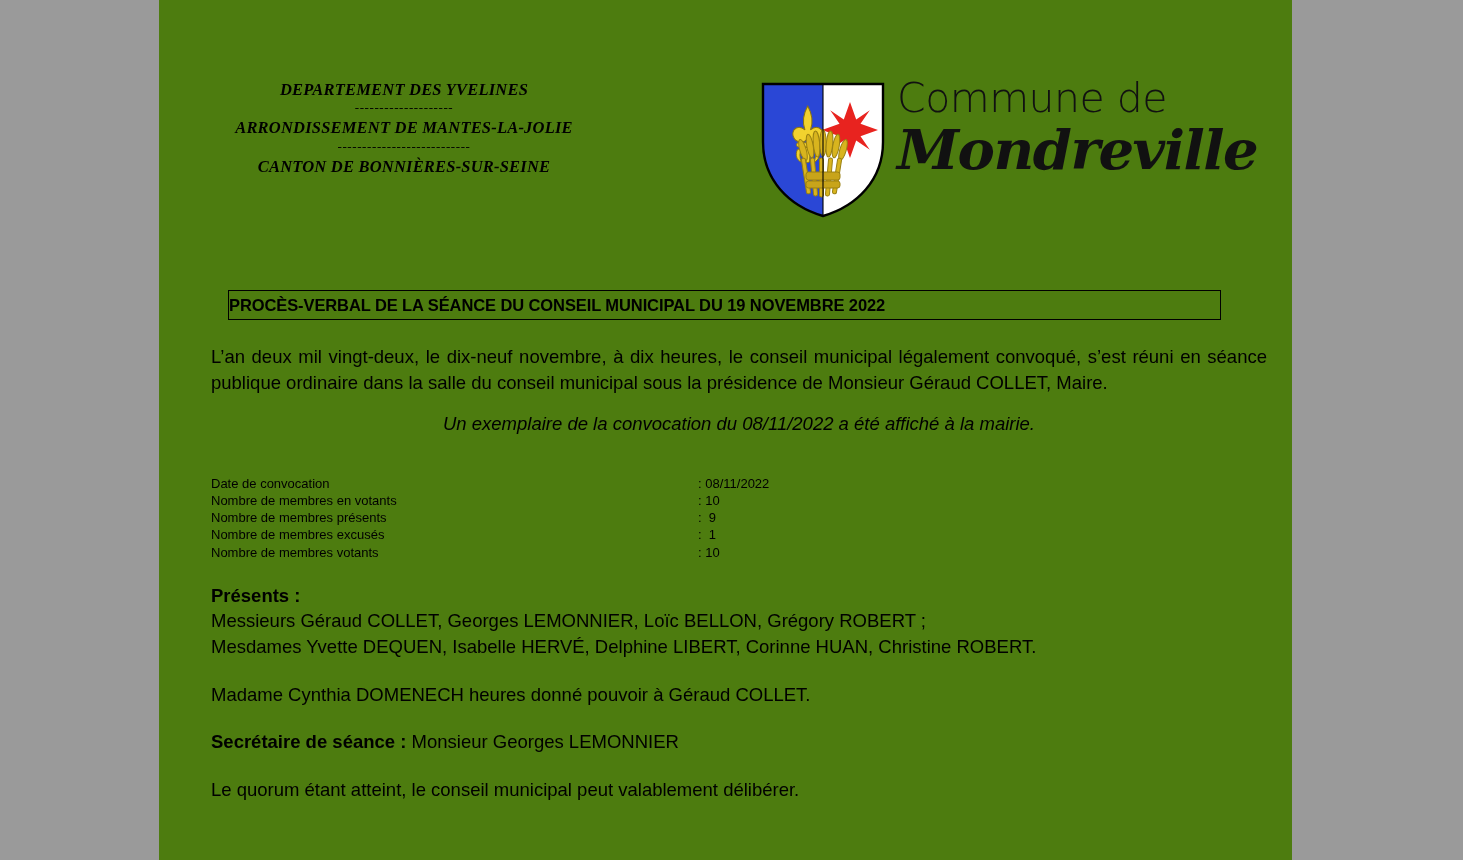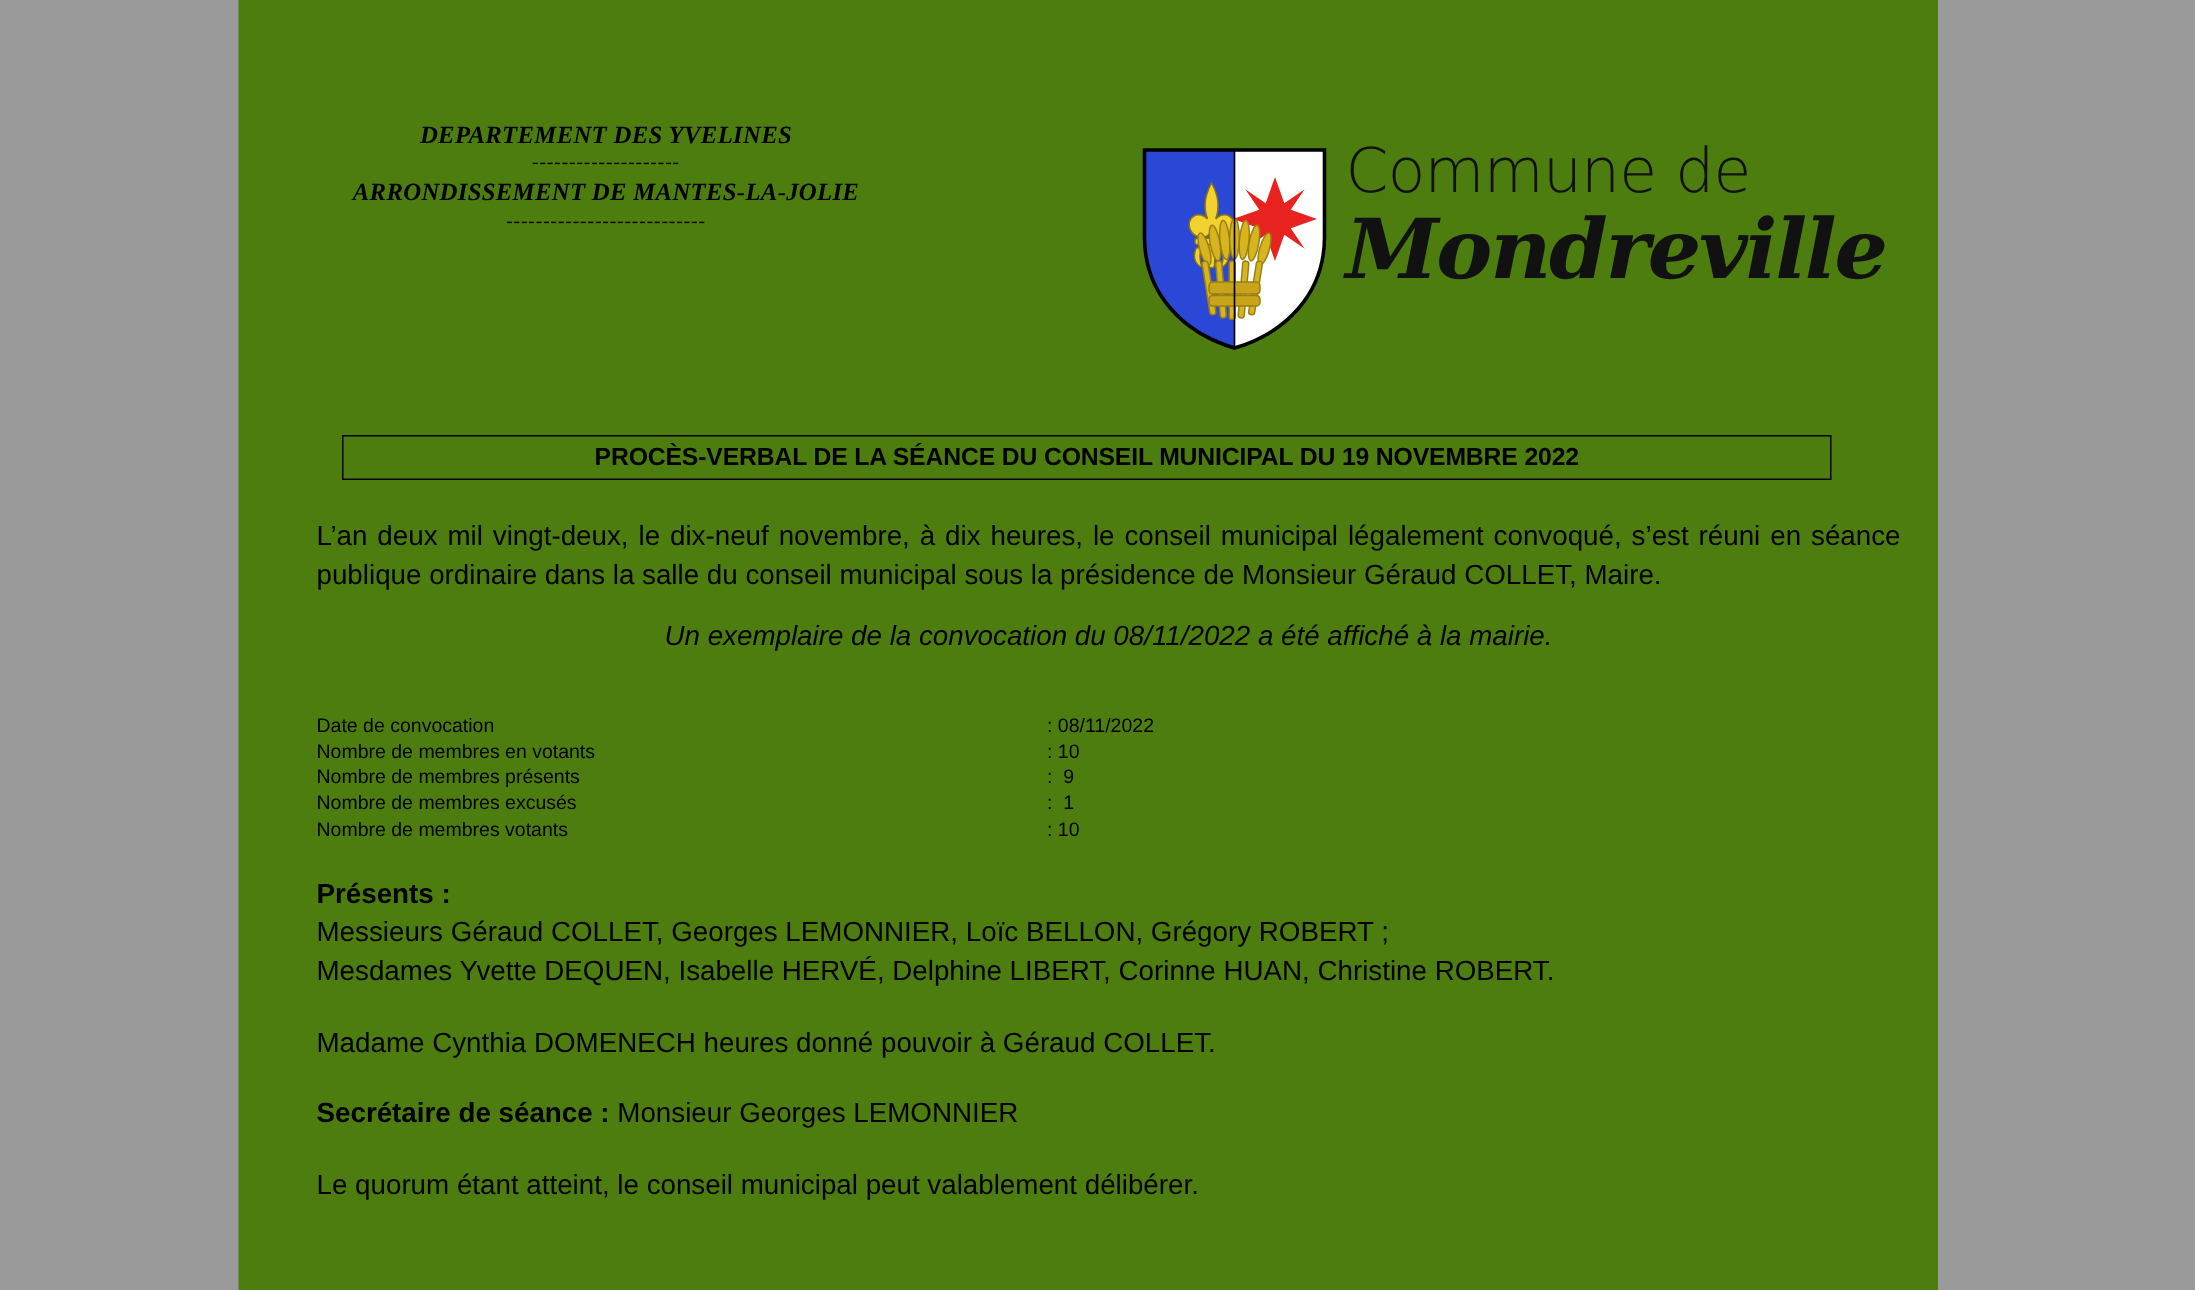--- a/index.html
+++ b/index.html
@@ -54,21 +54,21 @@
     font-weight: normal;
     font-size: 13px;
     line-height: 1.15;
     letter-spacing: 0.6px;
     color: #000;
   }
 
   .logo-block {
     position: absolute;
     left: 600px;
-    top: 16px;
+    top: 0px;
     width: 470px;
     height: 160px;
   }
   .crest {
     position: absolute;
     left: 0px;
     top: 10px;
   }
   .logo-text {
     position: absolute;
@@ -100,21 +100,20 @@
   .title-box {
     position: absolute;
     left: 69px;
     top: 290px;
     width: 993px;
     height: 30px;
     border: 1.6px solid #000;
     box-sizing: border-box;
     display: flex;
     align-items: center;
-    justify-content: center;
   }
   .title-text {
     font-family: "Liberation Sans", sans-serif;
     font-weight: bold;
     font-size: 16.5px;
     color: #000;
     letter-spacing: -0.1px;
     white-space: nowrap;
   }
 
@@ -164,20 +163,21 @@
 
 <div class="page">
 
   <div class="letterhead">
 
     <div class="admin-block">
       <div class="admin-line">DEPARTEMENT DES YVELINES</div>
       <div class="admin-sep">--------------------</div>
       <div class="admin-line">ARRONDISSEMENT DE MANTES-LA-JOLIE</div>
       <div class="admin-sep">---------------------------</div>
+      <div class="admin-line">CANTON DE BONNIÈRES-SUR-SEINE</div>
     </div>
 
     <div class="logo-block">
 
       <svg class="crest" width="128" height="140" viewBox="0 0 128 140" xmlns="http://www.w3.org/2000/svg">
         <defs>
           <clipPath id="shieldClip">
             <path d="M4,4 L124,4 L124,62 C124,100 98,126 64,136 C30,126 4,100 4,62 Z"></path>
           </clipPath>
         </defs>

